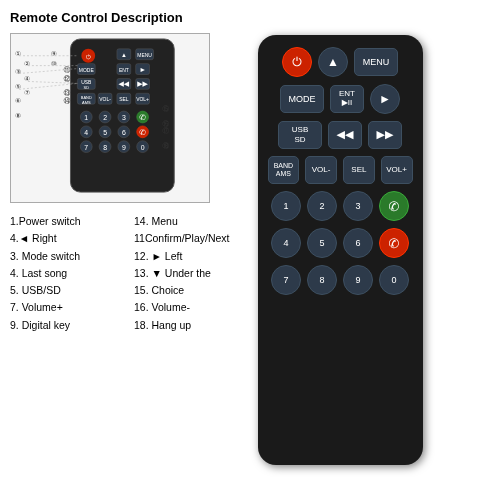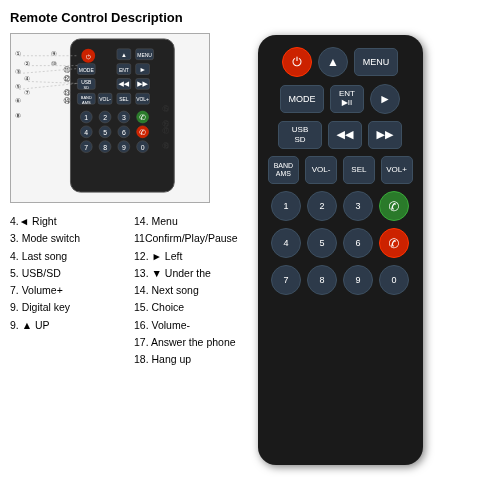--- a/index.html
+++ b/index.html
@@ -224,37 +224,35 @@
         <line x1="8" y1="22" x2="68" y2="22" stroke="#aaa" stroke-width="0.5" stroke-dasharray="2,2"></line>
         <line x1="17" y1="32" x2="67" y2="32" stroke="#aaa" stroke-width="0.5" stroke-dasharray="2,2"></line>
         <line x1="8" y1="40" x2="67" y2="35" stroke="#aaa" stroke-width="0.5" stroke-dasharray="2,2"></line>
         <line x1="17" y1="48" x2="67" y2="50" stroke="#aaa" stroke-width="0.5" stroke-dasharray="2,2"></line>
         <line x1="8" y1="56" x2="67" y2="50" stroke="#aaa" stroke-width="0.5" stroke-dasharray="2,2"></line>
       </svg>
     </div>
 
     <div class="desc-list">
       <div class="desc-col">
+        <div class="desc-item">1.Power switch</div>
         <div class="desc-item">4.◄ Right</div>
         <div class="desc-item">3. Mode switch</div>
         <div class="desc-item">4. Last song</div>
         <div class="desc-item">5. USB/SD</div>
         <div class="desc-item">7. Volume+</div>
         <div class="desc-item">9. Digital key</div>
-        <div class="desc-item">9. ▲ UP</div>
       </div>
       <div class="desc-col">
         <div class="desc-item">14. Menu</div>
-        <div class="desc-item">11Confirm/Play/Pause</div>
+        <div class="desc-item">11Confirm/Play/Next</div>
         <div class="desc-item">12. ► Left</div>
         <div class="desc-item">13. ▼ Under the</div>
-        <div class="desc-item">14. Next song</div>
         <div class="desc-item">15. Choice</div>
         <div class="desc-item">16. Volume-</div>
-        <div class="desc-item">17. Answer the phone</div>
         <div class="desc-item">18. Hang up</div>
       </div>
     </div>
   </div>
 
   <div class="right-panel">
     <div class="remote">
 
       <div class="remote-row">
         <div class="btn-round btn-power" style="font-size:12px;">⏻</div>

